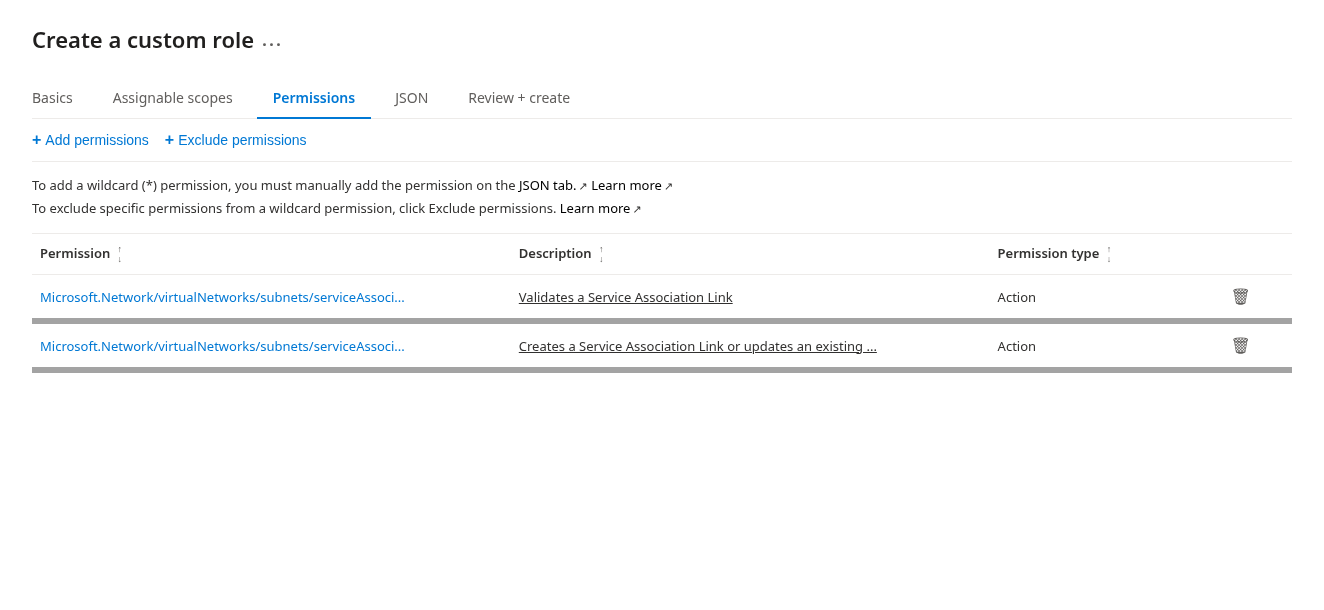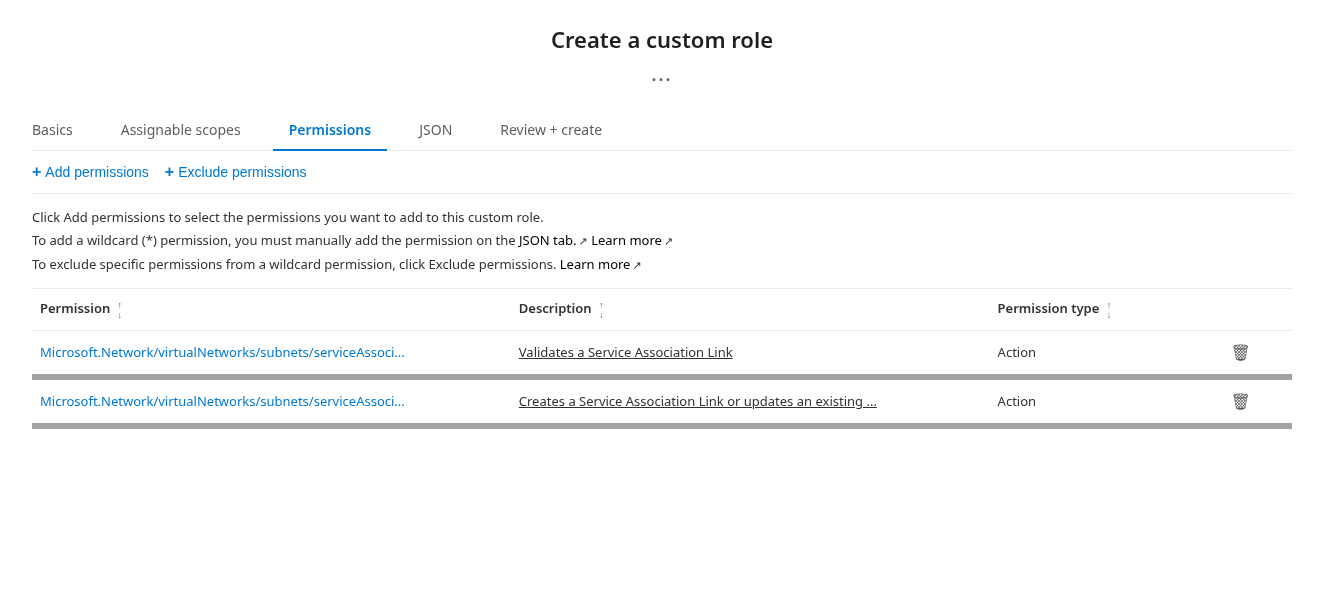--- a/index.html
+++ b/index.html
@@ -11,31 +11,30 @@
       padding: 24px 32px;
     }
     .page-title {
       font-size: 22px;
       font-weight: 600;
       color: #201f1e;
       margin-bottom: 24px;
       display: flex;
       align-items: center;
       gap: 8px;
-      flex-direction: column;
     }
     .page-title-ellipsis {
       font-size: 18px;
       color: #605e5c;
       cursor: pointer;
       letter-spacing: 2px;
     }
     .tabs {
       display: flex;
-      gap: 16px;
+      gap: 8px;
       border-bottom: 1px solid #edebe9;
       margin-bottom: 0;
     }
     .tab {
       padding: 10px 16px;
       cursor: pointer;
       color: #605e5c;
       font-size: 14px;
       text-decoration: none;
       border-bottom: 2px solid transparent;
@@ -173,23 +172,20 @@
     <span class="plus">+</span>
     <span>Add permissions</span>
   </button>
   <button class="toolbar-btn">
     <span class="plus">+</span>
     <span>Exclude permissions</span>
   </button>
 </div>
 
 <div class="info-box">
-  <div>
-    <span>Click Add permissions to select the permissions you want to add to this custom role.</span>
-  </div>
   <div>
     <span>To add a wildcard (*) permission, you must manually add the permission on the </span><a href="#">JSON tab.</a><span class="ext-icon">↗</span> <a href="#">Learn more</a><span class="ext-icon">↗</span>
   </div>
   <div>
     <span>To exclude specific permissions from a wildcard permission, click Exclude permissions. </span><a href="#">Learn more</a><span class="ext-icon">↗</span>
   </div>
 </div>
 
 <div class="table-container">
   <table>

